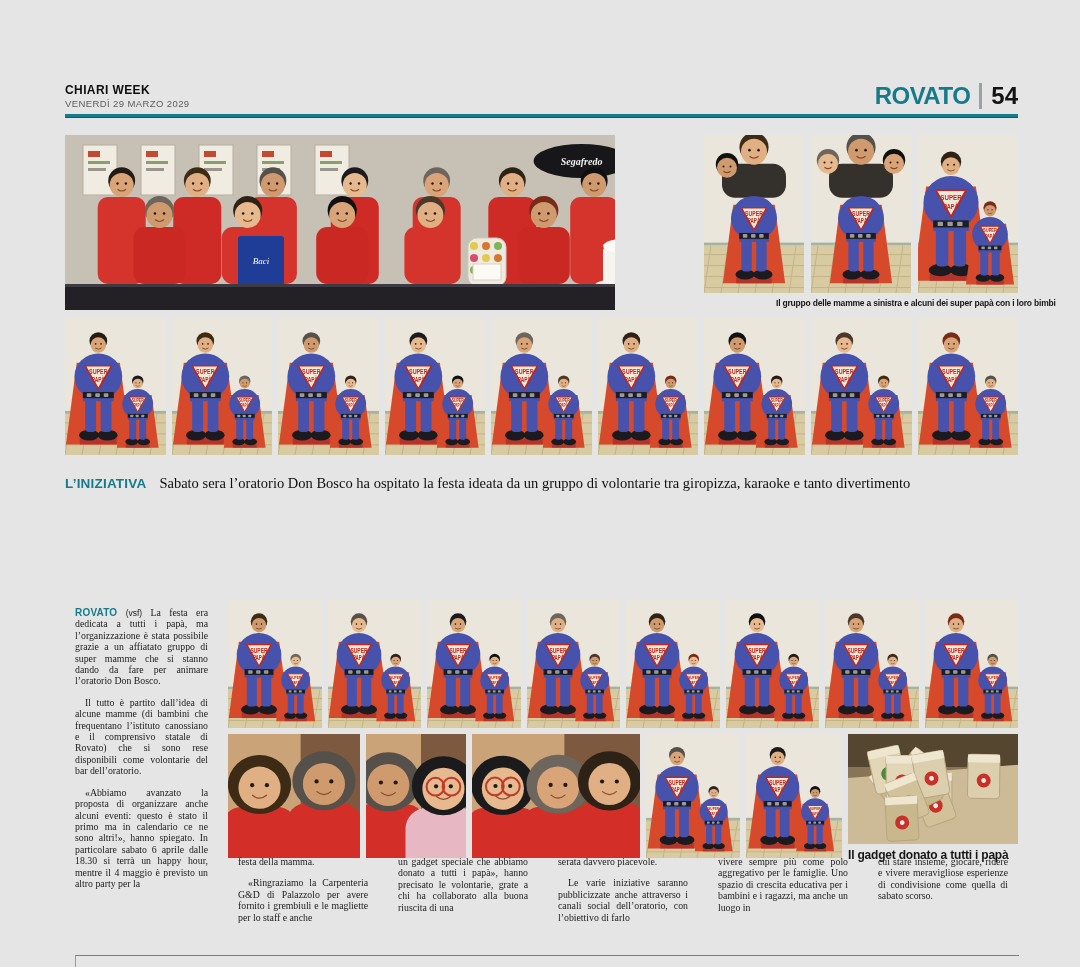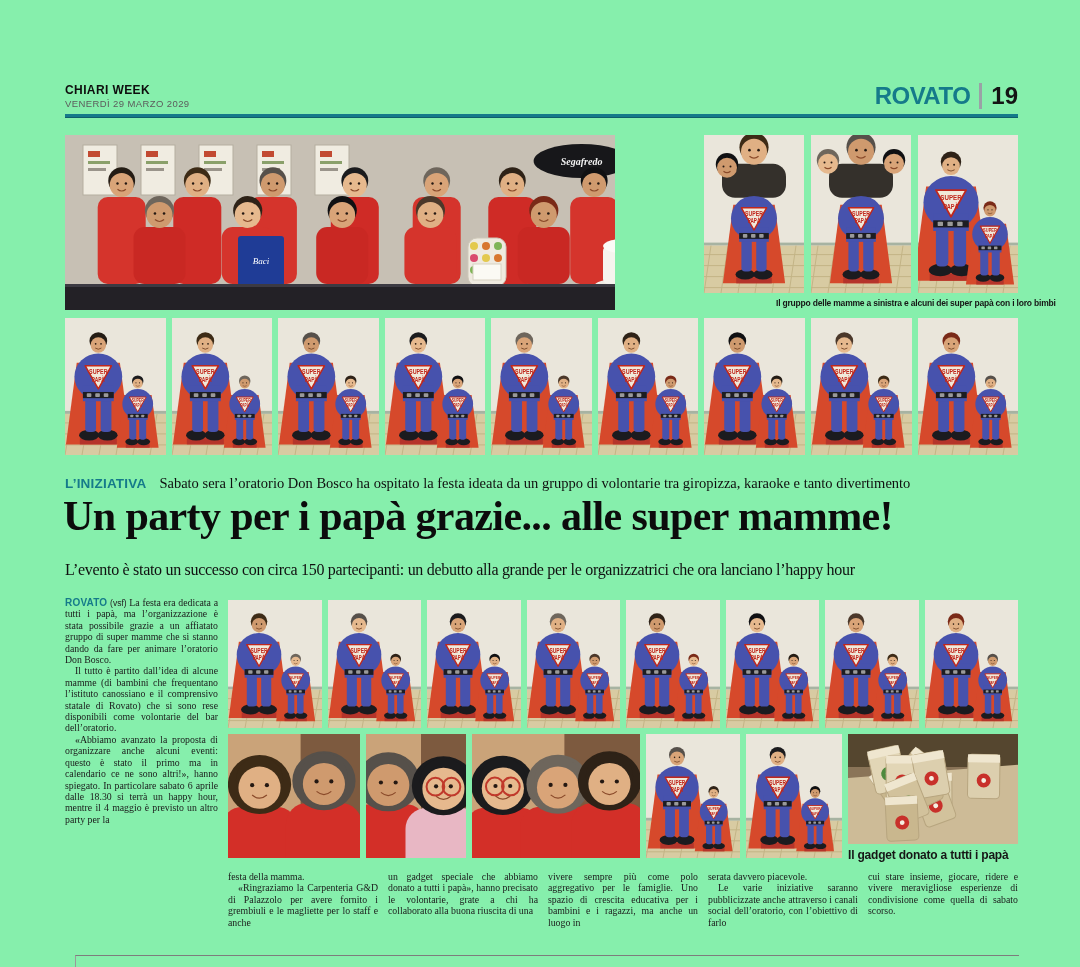--- a/index.html
+++ b/index.html
@@ -1,16 +1,16 @@
 <!DOCTYPE html>
 <html lang="it"><head>
 <meta charset="utf-8">
 <style>
   html,body{margin:0;padding:0;background:#fff;}
-  .page{position:relative;width:1080px;height:967px;background:#86efac;overflow:hidden;
+  .page{position:relative;width:1080px;height:967px;background:#e5e5e5;overflow:hidden;
         font-family:"Liberation Serif",serif;color:#111;}
   
   .pub{position:absolute;left:65px;top:84px;font:700 12px/1 "Liberation Sans",sans-serif;color:#0e0e0e;letter-spacing:.4px;}
   .date{position:absolute;left:65px;top:99px;font:400 9.5px/1 "Liberation Sans",sans-serif;color:#5c5c5c;letter-spacing:.4px;}
   .section-wrap{position:absolute;left:840px;top:82px;width:178px;height:28px;display:flex;align-items:center;justify-content:flex-end;gap:9px;}
   .section{font:800 24px/1 "Liberation Sans",sans-serif;color:#157a8a;letter-spacing:-.5px;}
   .sec-div{width:3px;height:26px;background:#9aa2a6;}
   .pagenum{font:700 24px/1 "Liberation Sans",sans-serif;color:#141414;}
   .head-rule{position:absolute;left:65px;top:114px;width:953px;height:3px;background:#157a8a;border-bottom:1px solid #0f5d6b;}
   
@@ -23,42 +23,42 @@
   .kicker{position:absolute;left:65px;top:474px;width:953px;white-space:nowrap;}
   .kicker-label{font:800 13.5px/1 "Liberation Sans",sans-serif;color:#157a8a;letter-spacing:.2px;margin-right:13px;}
   .kicker-text{font:400 14.5px/1 "Liberation Serif",serif;color:#0f0f0f;}
   .headline{position:absolute;left:63px;top:492px;width:956px;font:700 42px/1.15 "Liberation Serif",serif;
             color:#0c0c0c;letter-spacing:-.6px;white-space:nowrap;}
   .subhead{position:absolute;left:65px;top:560px;width:953px;font:400 16px/1.2 "Liberation Serif",serif;
            color:#101010;letter-spacing:-.3px;white-space:nowrap;}
   
   .bodycol{position:absolute;font:400 9.8px/11.4px "Liberation Serif",serif;color:#1a1a1a;
            text-align:justify;overflow:hidden;hyphens:auto;}
-  .bodycol p{margin:0;}
+  .bodycol p{margin:10px;}
   .bodycol p + p{text-indent:10px;}
   .loc{font:700 10px "Liberation Sans",sans-serif;color:#157a8a;letter-spacing:.2px;}
   .vsf{font:400 8.5px "Liberation Sans",sans-serif;color:#222;}
   #col1{left:65px;top:597px;width:153px;height:356px;}
-  .botgrid{position:absolute;left:228px;top:871px;width:790px;height:85px;display:grid;
+  .botgrid{position:absolute;left:228px;top:846px;width:790px;height:85px;display:grid;
            grid-template-columns:repeat(5,1fr);gap:10px;overflow:hidden;}
   .botgrid .bodycol{position:relative;height:85px;}
   .bottom-rule{position:absolute;left:75px;top:955px;width:943px;height:11px;
                border-top:1px solid #7d7d7d;border-left:1px solid #9a9a9a;}
 </style>
 </head>
 <body>
 
 <div class="page">
 
   <div class="pub">CHIARI WEEK</div>
   <div class="date">VENERDÌ 29 MARZO 2029</div>
   <div class="section-wrap">
     <span class="section">ROVATO</span>
     <span class="sec-div"></span>
-    <span class="pagenum">19</span>
+    <span class="pagenum">54</span>
   </div>
   <div class="head-rule"></div>
 
   <div class="ph" style="left:65px;top:135px;width:550px;height:175px;" role="img" aria-label="Le mamme volontarie in maglietta rossa dietro il bancone del bar">
       <svg xmlns="http://www.w3.org/2000/svg" width="630" height="175">
         <rect width="630" height="175" fill="#c7c0b4"></rect>
         <rect x="18" y="10" width="34" height="50" fill="#f0ece1" stroke="#b5ae9f"></rect>
         <rect x="23" y="16" width="12" height="6" fill="#c24a32"></rect>
         <rect x="23" y="26" width="22" height="3" fill="#8aa06a"></rect>
         <rect x="23" y="33" width="18" height="3" fill="#9a948a"></rect>
@@ -888,22 +888,20 @@
             <circle cx="53.5" cy="17.5" r="1.1" fill="#2a1c12"></circle>
             <path d="M46,23 q4,3 8,0" stroke="#7a4a2a" stroke-width="1.2" fill="none"></path>
           </g>
         </svg>
       </div>
   </div>
 
   <div class="kicker">
     <span class="kicker-label">L’INIZIATIVA</span><span class="kicker-text">Sabato sera l’oratorio Don Bosco ha ospitato la festa ideata da un gruppo di volontarie tra giropizza, karaoke e tanto divertimento</span>
   </div>
-  <div class="headline">Un party per i papà grazie... alle super mamme!</div>
-  <div class="subhead">L’evento è stato un successo con circa 150 partecipanti: un debutto alla grande per le organizzatrici che ora lanciano l’happy hour</div>
 
   <div class="bodycol" id="col1">
     <p><span class="loc">ROVATO</span> <span class="vsf">(vsf)</span> <span>La festa era dedicata a tutti i papà, ma l’organizzazione è stata possibile grazie a un affiatato gruppo di super mamme che si stanno dando da fare per animare l’oratorio Don Bosco.</span></p>
     <p>Il tutto è partito dall’idea di alcune mamme (di bambini che frequentano l’istituto canossiano e il comprensivo statale di Rovato) che si sono rese disponibili come volontarie del bar dell’oratorio.</p>
     <p>«Abbiamo avanzato la proposta di organizzare anche alcuni eventi: questo è stato il primo ma in calendario ce ne sono altri!», hanno spiegato. In particolare sabato 6 aprile dalle 18.30 si terrà un happy hour, mentre il 4 maggio è previsto un altro party per la</p>
   </div>
 
   <div class="row" style="left:228px;top:600px;width:790px;height:128px;">
     <div class="ph" role="img">
         <svg xmlns="http://www.w3.org/2000/svg" width="94" height="128">
@@ -1659,25 +1657,25 @@
 
   <div class="botgrid">
     <div class="bodycol">
       <p>festa della mamma.</p>
       <p>«Ringraziamo la Carpenteria G&amp;D di Palazzolo per avere fornito i grembiuli e le magliette per lo staff e anche</p>
     </div>
     <div class="bodycol">
       <p>un gadget speciale che abbiamo donato a tutti i papà», hanno precisato le volontarie, grate a chi ha collaborato alla buona riuscita di una</p>
     </div>
     <div class="bodycol">
-      <p>vivere sempre più come polo aggregativo per le famiglie. Uno spazio di crescita educativa per i bambini e i ragazzi, ma anche un luogo in</p>
+      <p>serata davvero piacevole.</p>
+      <p>Le varie iniziative saranno pubblicizzate anche attraverso i canali social dell’oratorio, con l’obiettivo di farlo</p>
     </div>
     <div class="bodycol">
-      <p>serata davvero piacevole.</p>
-      <p>Le varie iniziative saranno pubblicizzate anche attraverso i canali social dell’oratorio, con l’obiettivo di farlo</p>
+      <p>vivere sempre più come polo aggregativo per le famiglie. Uno spazio di crescita educativa per i bambini e i ragazzi, ma anche un luogo in</p>
     </div>
     <div class="bodycol">
       <p>cui stare insieme, giocare, ridere e vivere meravigliose esperienze di condivisione come quella di sabato scorso.</p>
     </div>
   </div>
 
   <div class="bottom-rule"></div>
 </div>
 
 </body></html>

